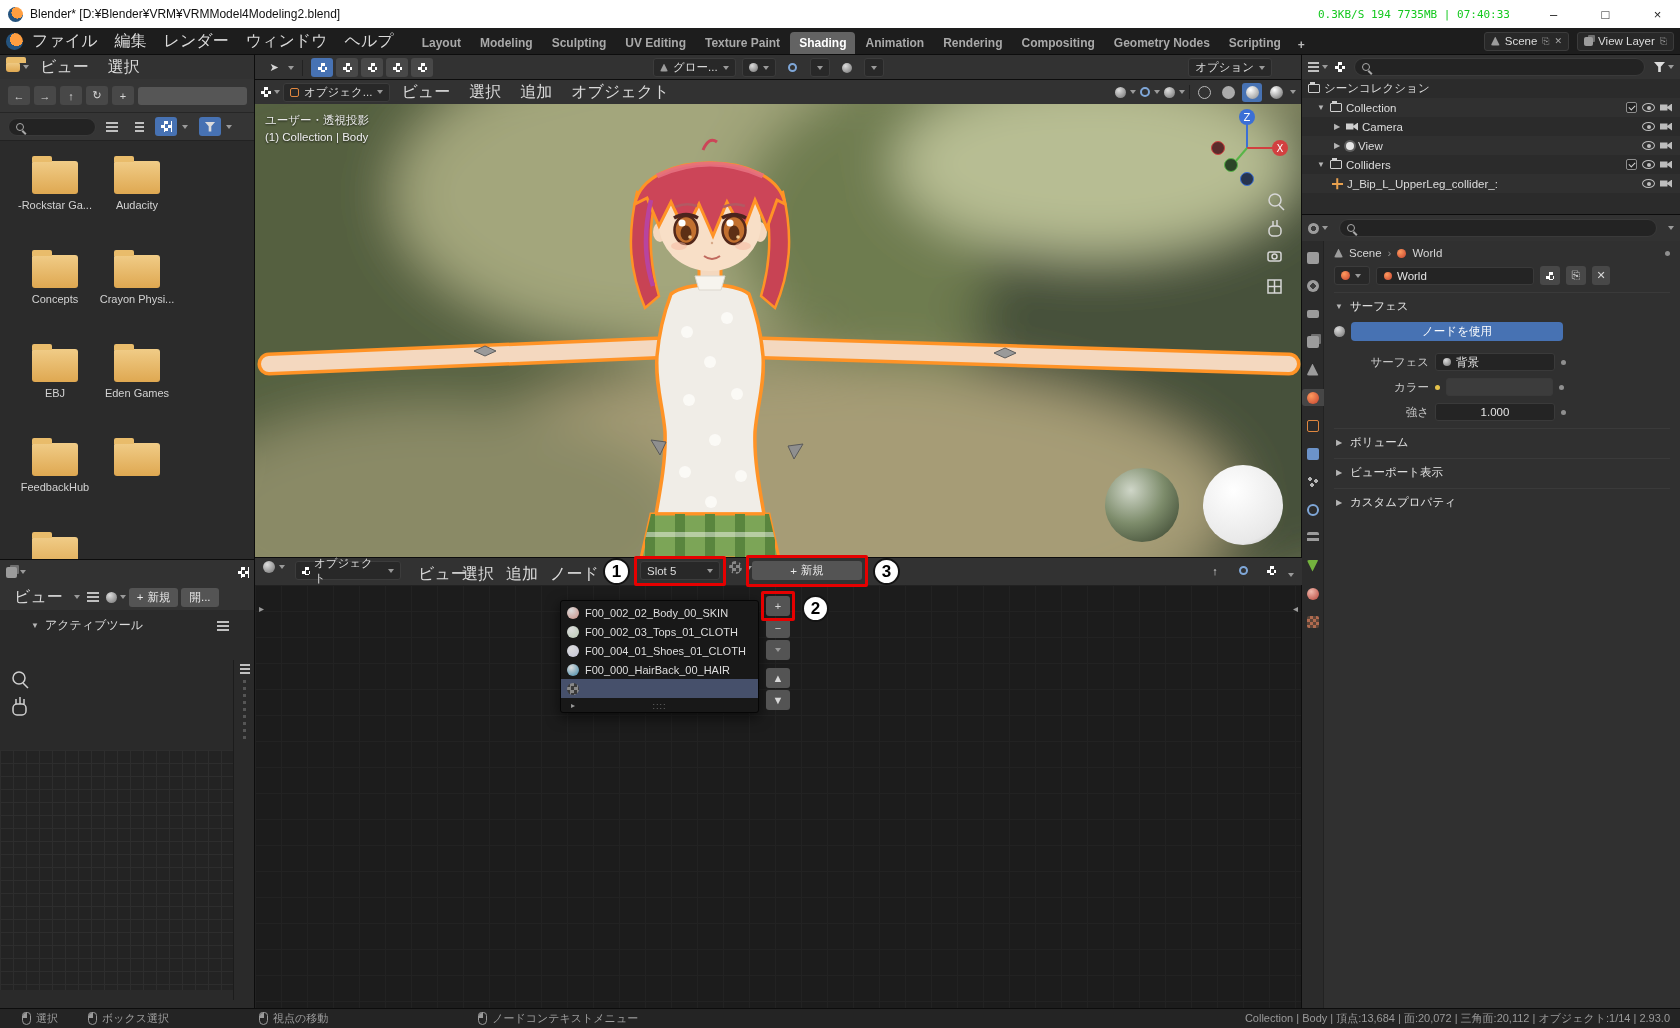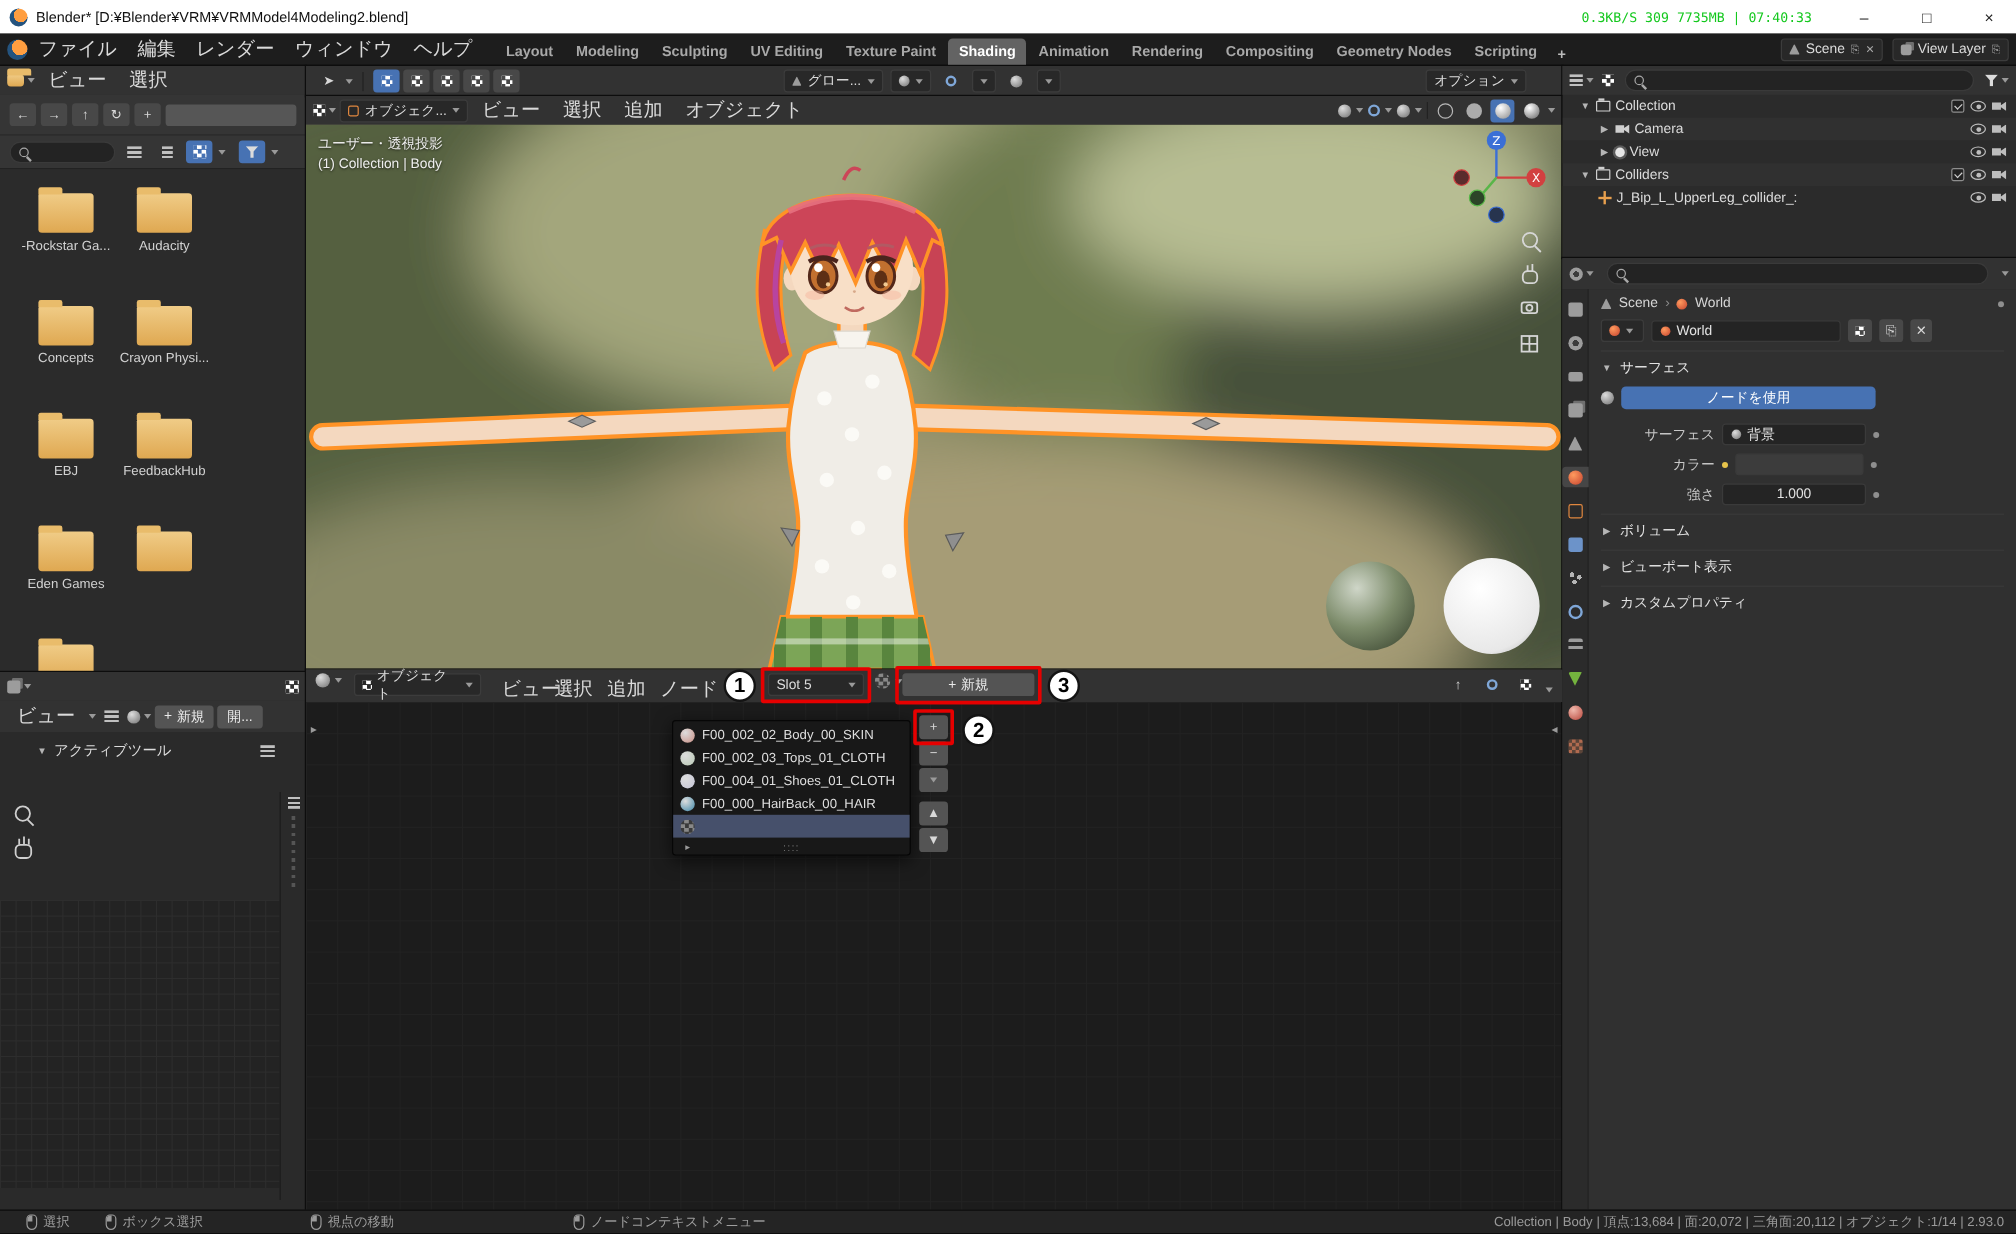--- a/index.html
+++ b/index.html
@@ -136,21 +136,21 @@
   .sb-stats{margin-left:auto;color:#9a9a9a;}
 </style>
 </head>
 <body>
 
 <div class="app">
 
   <div class="titlebar">
     <span class="blogo"></span>
     <span class="title-text">Blender* [D:¥Blender¥VRM¥VRMModel4Modeling2.blend]</span>
-    <span class="net-stats">0.3KB/S 309 7735MB | 07:40:33</span>
+    <span class="net-stats">0.3KB/S 194 7735MB | 07:40:33</span>
     <span class="win-btn">–</span>
     <span class="win-btn">□</span>
     <span class="win-btn">×</span>
   </div>
 
   <div class="menubar">
     <span class="blogo" style="width:17px;height:17px;"></span>
     <span class="menu-item">ファイル</span>
     <span class="menu-item">編集</span>
     <span class="menu-item">レンダー</span>
@@ -235,25 +235,25 @@
       <div class="folder-cell">
           <span class="folder-ic"></span>
           <span class="folder-name">Crayon Physi...</span>
         </div>
       <div class="folder-cell">
           <span class="folder-ic"></span>
           <span class="folder-name">EBJ</span>
         </div>
       <div class="folder-cell">
           <span class="folder-ic"></span>
-          <span class="folder-name">FeedbackHub</span>
+          <span class="folder-name">Eden Games</span>
         </div>
       <div class="folder-cell">
           <span class="folder-ic"></span>
-          <span class="folder-name">Eden Games</span>
+          <span class="folder-name">FeedbackHub</span>
         </div>
       <div class="folder-cell">
           <span class="folder-ic"></span>
         </div>
       <div class="folder-cell">
           <span class="folder-ic"></span>
         </div>
     </div>
   </div>
 
@@ -597,20 +597,24 @@
       <span class="i-lines" style="width:11px;"></span>
       <span class="caret"></span>
       <span class="i-grid4" style="width:10px;height:10px;margin-left:4px;"></span>
       <span class="search-field" style="flex:1;margin:0 6px;">
           <span class="i-mag"></span>
         </span>
       <span class="i-funnel"></span>
       <span class="caret"></span>
     </div>
     <div>
+      <div class="ol-row">
+        <span class="o-coll"></span>
+        <span>シーンコレクション</span>
+      </div>
       <div class="ol-row" style="padding-left:14px;">
         <span class="disc">▼</span>
         <span class="o-coll"></span>
         <span>Collection</span>
         <span class="ol-icons">
             <span class="o-chk"></span>
             <span class="o-eye"></span>
             <span class="o-cam"></span>
           </span>
       </div>

